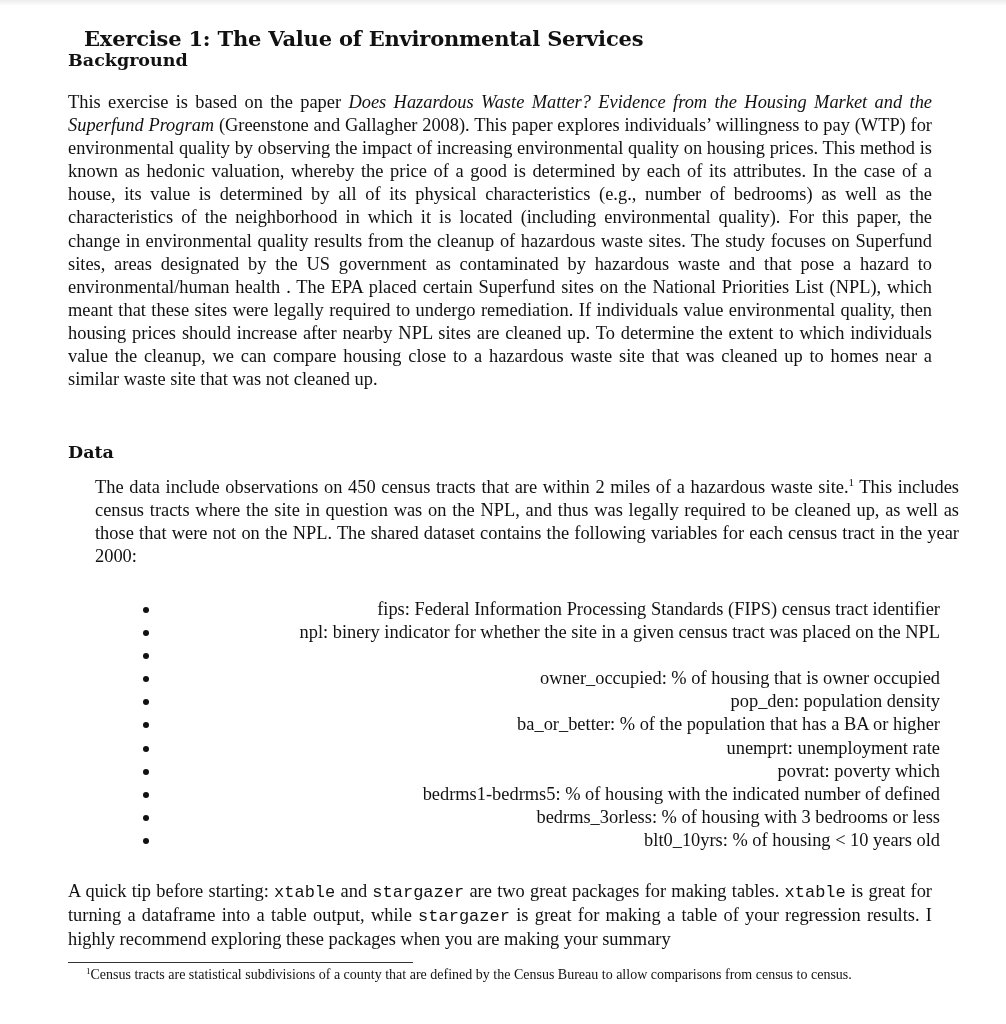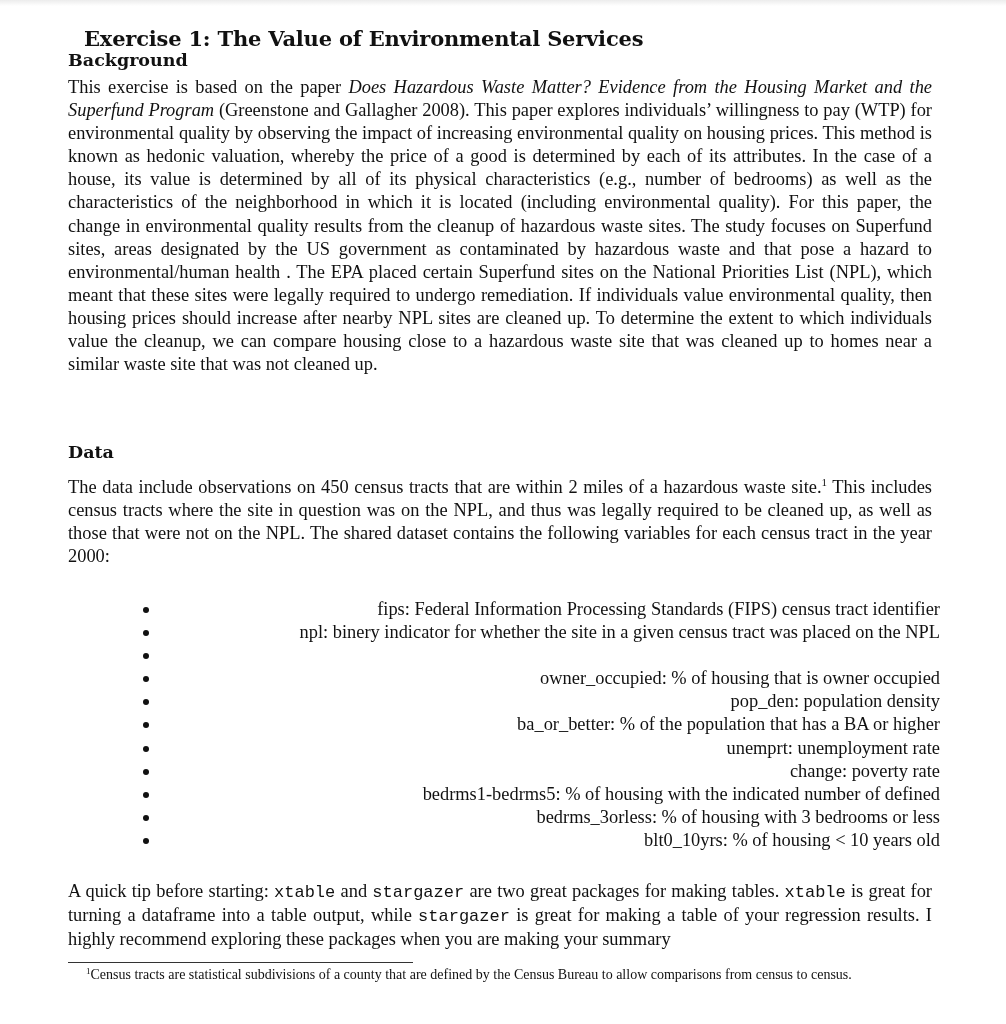--- a/index.html
+++ b/index.html
@@ -27,22 +27,22 @@
       position: absolute; left: 0; margin: 0;
       font-size: 17.5px; font-weight: bold; white-space: nowrap;
       font-family: "DejaVu Serif", serif;
     }
     #h-bg { top: 49px; }
     #h-data { top: 441px; }
     p {
       position: absolute; left: 0; width: 864px; margin: 0;
       text-align: justify; text-align-last: left;
     }
-    #p-bg { top: 76px; }
-    #p-data { top: 476px; }
+    #p-bg { top: 91px; }
+    #p-data { top: 476px; margin-left: 27px; }
     #p-tip { top: 880px; }
     em { font-style: italic; }
     .mono { font-family: "Liberation Mono", monospace; font-weight: normal; font-size: 17px; }
     sup { font-size: 11px; line-height: 0; vertical-align: 7px; }
     ul.vars {
       position: absolute; left: 72px; top: 598px; margin: 0; padding: 0;
       list-style: none; width: 800px; text-align: right;
     }
     ul.vars li { position: relative; height: 23.1px; white-space: nowrap; padding-left: 20px; }
     ul.vars li .bullet {
@@ -77,21 +77,21 @@
   <p id="p-data"><span>The data include observations on 450 census tracts that are within 2 miles of a hazardous waste site.</span><sup>1</sup><span> This includes census tracts where the site in question was on the NPL, and thus was legally required to be cleaned up, as well as those that were not on the NPL. The shared dataset contains the following variables for each census tract in the year 2000:</span></p>
 
   <ul class="vars">
     <li><span class="bullet"></span><span>fips: Federal Information Processing Standards (FIPS) census tract identifier</span></li>
     <li><span class="bullet"></span><span>npl: binery indicator for whether the site in a given census tract was placed on the NPL</span></li>
     <li><span class="bullet"></span></li>
     <li><span class="bullet"></span><span>owner_occupied: % of housing that is owner occupied</span></li>
     <li><span class="bullet"></span><span>pop_den: population density</span></li>
     <li><span class="bullet"></span><span>ba_or_better: % of the population that has a BA or higher</span></li>
     <li><span class="bullet"></span><span>unemprt: unemployment rate</span></li>
-    <li><span class="bullet"></span><span>change: poverty rate</span></li>
+    <li><span class="bullet"></span><span>povrat: poverty which</span></li>
     <li><span class="bullet"></span><span>bedrms1-bedrms5: % of housing with the indicated number of defined</span></li>
     <li><span class="bullet"></span><span>bedrms_3orless: % of housing with 3 bedrooms or less</span></li>
     <li><span class="bullet"></span><span>blt0_10yrs: % of housing &lt; 10 years old</span></li>
   </ul>
 
   <p id="p-tip"><span>A quick tip before starting: </span><span class="mono">xtable</span><span> and </span><span class="mono">stargazer</span><span> are two great packages for making tables. </span><span class="mono">xtable</span><span> is great for turning a dataframe into a table output, while </span><span class="mono">stargazer</span><span> is great for making a table of your regression results. I highly recommend exploring these packages when you are making your summary</span></p>
 
   <div class="fn-rule"></div>
   <div class="footnote"><span class="ind"></span><sup>1</sup><span>Census tracts are statistical subdivisions of a county that are defined by the Census Bureau to allow comparisons from census to census.</span></div>
 

